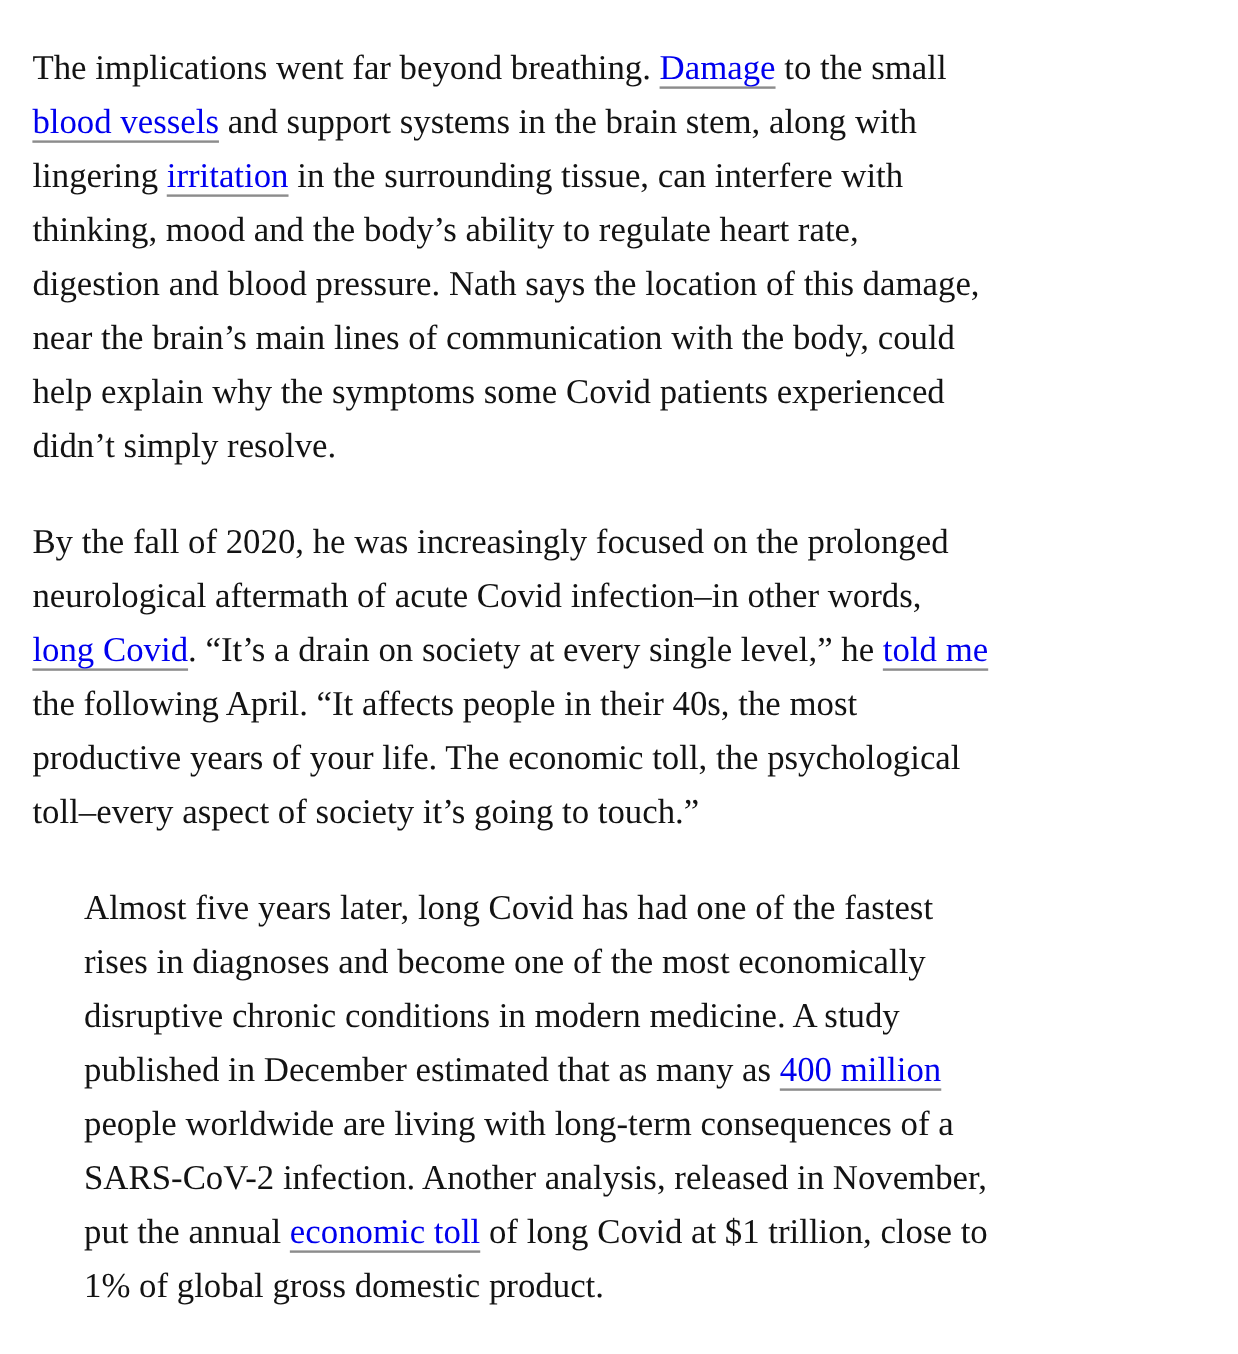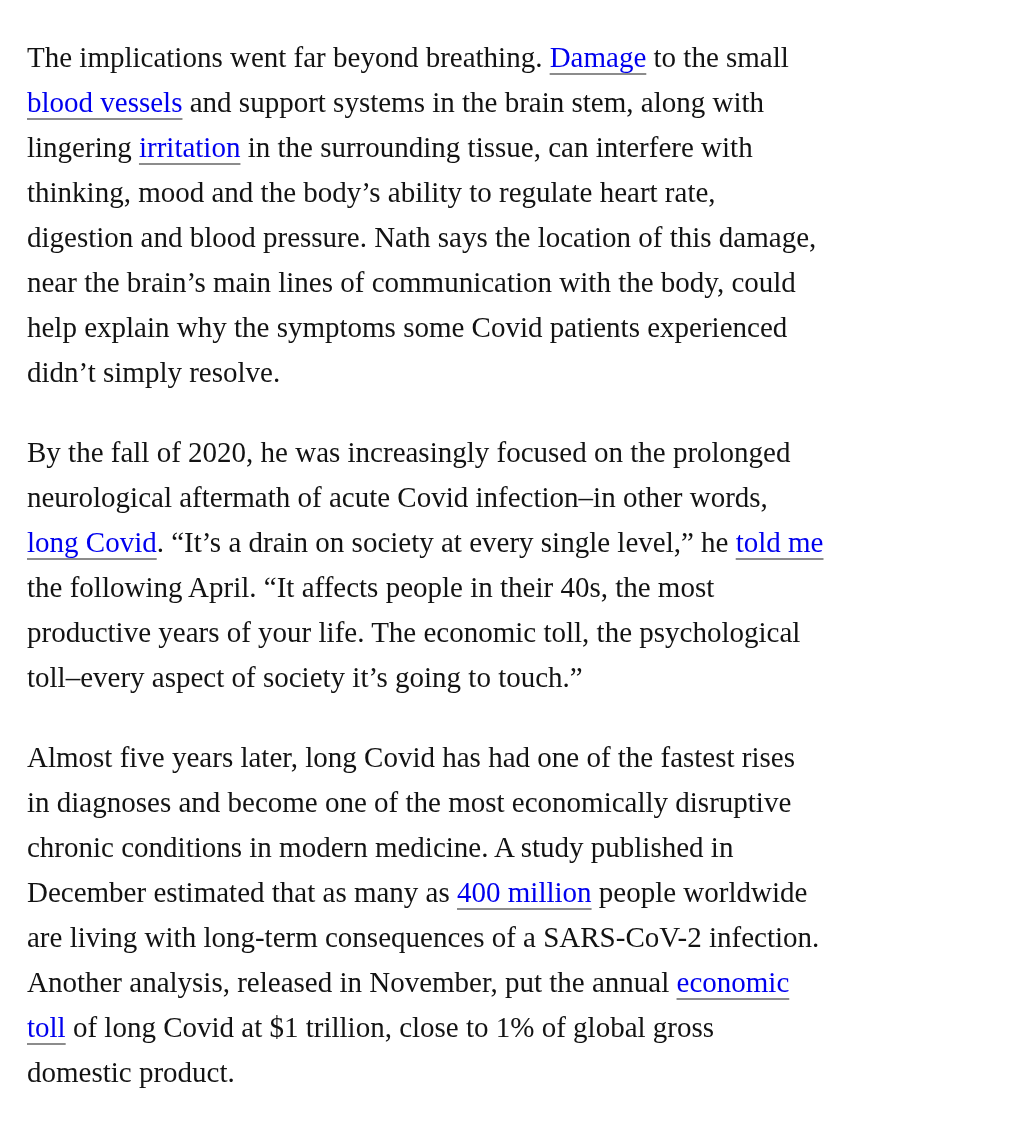--- a/index.html
+++ b/index.html
@@ -27,20 +27,21 @@
     font-size:29px;
     line-height:45px;
     color:var(--text);
     -webkit-font-smoothing:antialiased;
   }
   .article p{
     margin:0 0 35px 0;
   }
   .article p:last-child{
     margin-bottom:0;
+    margin-left:43px;
   }
   .article a{
     color:var(--link);
     text-decoration:underline;
     text-decoration-color:var(--underline);
     text-decoration-thickness:2px;
     text-underline-offset:6px;
     cursor:pointer;
   }
 </style>

